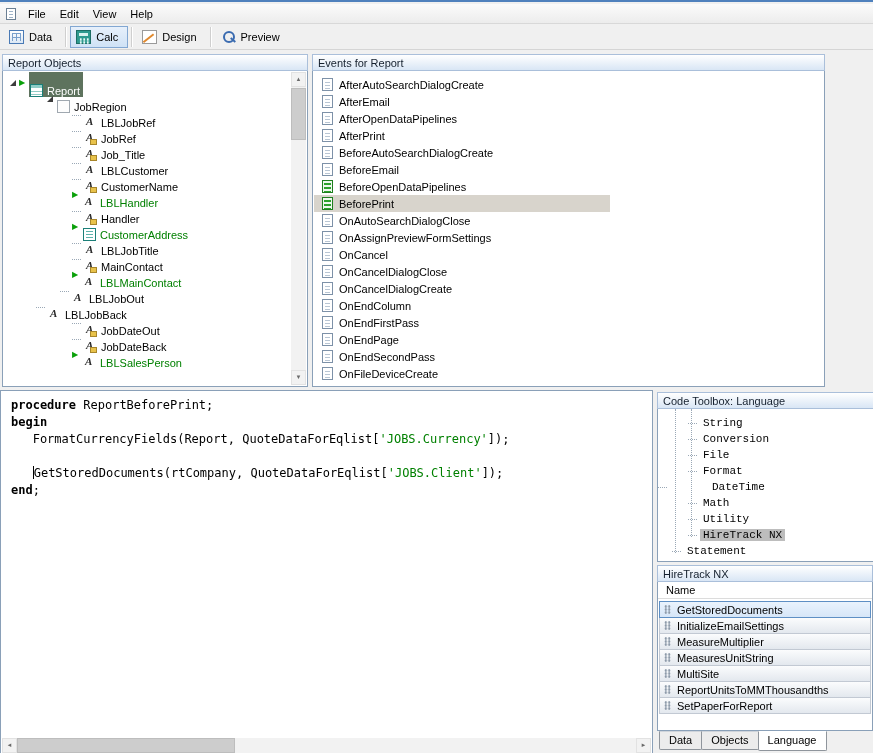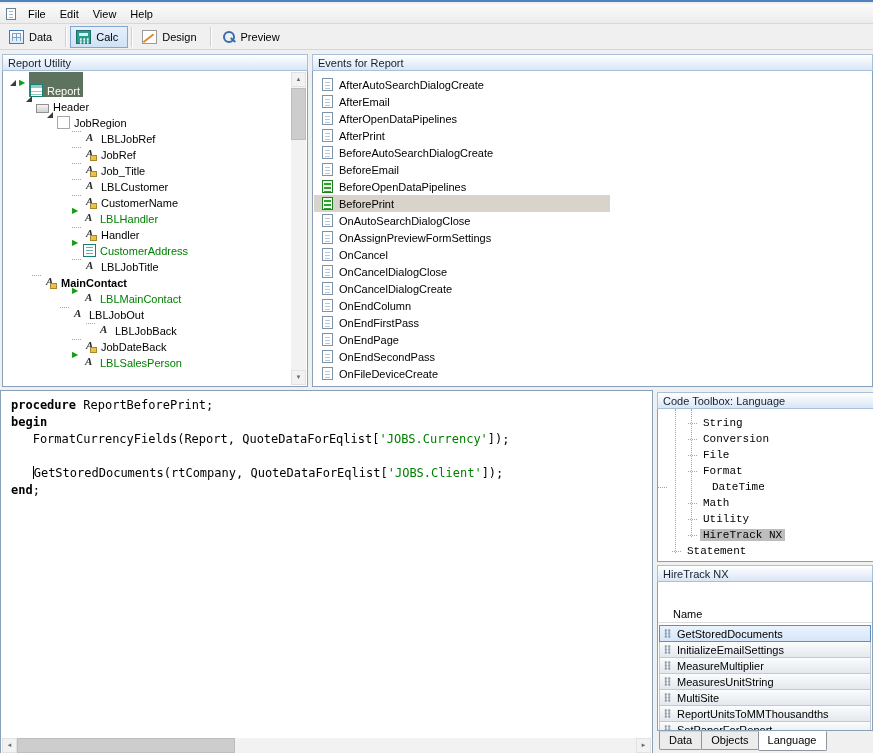--- a/index.html
+++ b/index.html
@@ -34,21 +34,21 @@
   .ticon-design::after{content:'';position:absolute;left:1px;top:10px;width:13px;height:2px;background:#e0892e;
     transform:rotate(-38deg);transform-origin:left bottom;}
   .ticon-preview::before{content:'';position:absolute;left:2px;top:1px;width:8px;height:8px;border:2px solid #3a6bb0;border-radius:50%;}
   .ticon-preview::after{content:'';position:absolute;left:9px;top:9px;width:6px;height:2px;background:#3a6bb0;transform:rotate(40deg);}
 
   
   .panel-header{height:17px;line-height:16px;padding:0 5px;background:linear-gradient(#ffffff,#d9e6f5);
     border:1px solid #aabfda;font-size:11px;color:#15202e;white-space:nowrap;overflow:hidden;}
   .panel-body{position:absolute;left:0;right:0;top:17px;bottom:0;background:#fff;border:1px solid #8aa0b8;border-top:none;overflow:hidden;}
   .panel-ro{position:absolute;left:2px;top:52px;width:306px;height:333px;}
-  .panel-ev{position:absolute;left:312px;top:52px;width:561px;height:333px;}
+  .panel-ev{position:absolute;left:312px;top:52px;width:513px;height:333px;}
 
   
   .tree{position:absolute;top:1px;left:1px;right:16px;bottom:1px;padding-top:3px;overflow:hidden;}
   .tree-row{height:16px;display:flex;align-items:center;white-space:nowrap;}
   .expander{width:10px;height:10px;flex:none;position:relative;margin-right:1px;}
   .expander.open::before{content:'';position:absolute;left:2px;top:2px;width:0;height:0;border-style:solid;
     border-width:0 0 6px 6px;border-color:transparent transparent #3c3c3c transparent;}
   .expander.stub::before{content:'';position:absolute;left:0;top:5px;width:9px;border-top:1px dotted #9aa8b6;}
   .green-arrow{color:#0aa00a;font-size:8px;width:10px;flex:none;line-height:10px;}
   .node-main{display:flex;align-items:flex-end;height:28px;padding:0 3px 0 1px;}
@@ -105,21 +105,21 @@
     overflow:hidden;padding-top:6px;position:absolute;}
   .tb-guide{position:absolute;border-left:1px dotted #9aa8b6;}
   .tb-row{height:16px;display:flex;align-items:center;white-space:nowrap;position:relative;}
   .tb-stub{width:9px;border-top:1px dotted #9aa8b6;margin-right:3px;flex:none;}
   .tb-label{padding:0 3px;}
   .tb-row.selected .tb-label{background:#bdbdbd;}
 
   
   .ht-panel{position:absolute;left:657px;top:563px;width:216px;height:166px;}
   .ht-body{position:absolute;left:0;right:0;top:17px;bottom:0;background:#fff;border:1px solid #8aa0b8;border-top:none;overflow:hidden;}
-  .name-row{height:17px;line-height:16px;padding-left:15px;border-bottom:1px solid #dcdcdc;background:#fff;margin-top:24px;}
+  .name-row{height:17px;line-height:16px;padding-left:8px;border-bottom:1px solid #dcdcdc;background:#fff;}
   .func-list{padding:2px 1px 0 1px;}
   .func-row{height:17px;display:flex;align-items:center;gap:6px;padding-left:4px;border:1px solid #c2c9d3;
     background:linear-gradient(#fbfcfd,#e3e8ee);margin-top:-1px;white-space:nowrap;}
   .func-row:first-child{margin-top:0;}
   .func-row.selected{border-color:#5e8fc4;background:linear-gradient(#eaf3fd,#d6e6f8);position:relative;z-index:1;}
   .grip{width:7px;height:9px;flex:none;background-image:radial-gradient(circle,#8d9aa9 1px,transparent 1.4px);background-size:3.5px 3px;}
 
   
   .btabs{position:absolute;left:659px;top:729px;height:20px;display:flex;}
   .btab{padding:0 9px;line-height:17px;height:19px;border:1px solid #8f959c;border-top:1px solid #cfd4da;
@@ -155,38 +155,31 @@
       <span>Design</span>
     </div>
     <div class="tool-sep"></div>
     <div class="tool-tab">
       <span class="ticon ticon-preview"></span>
       <span>Preview</span>
     </div>
   </div>
 
   <div class="panel-ro">
-    <div class="panel-header">Report Utility</div>
+    <div class="panel-header">Report Objects</div>
     <div class="panel-body">
       <div class="tree">
           <div class="tree-row selected" style="padding-left: 4px;">
             <span class="expander open"></span>
             <span class="green-arrow">▶</span>
             <span class="node-main">
               <span class="ic ic-report"></span>
               <span class="node-label">Report</span>
             </span>
           </div>
-          <div class="tree-row" style="padding-left: 20px;">
-            <span class="expander open"></span>
-            <span class="node-main">
-              <span class="ic ic-band"></span>
-              <span class="node-label">Header</span>
-            </span>
-          </div>
           <div class="tree-row" style="padding-left: 41px;">
             <span class="expander open"></span>
             <span class="node-main">
               <span class="ic ic-region"></span>
               <span class="node-label">JobRegion</span>
             </span>
           </div>
           <div class="tree-row" style="padding-left: 68px;">
             <span class="expander stub"></span>
             <span class="node-main">
@@ -243,46 +236,53 @@
               <span class="node-label green">CustomerAddress</span>
             </span>
           </div>
           <div class="tree-row" style="padding-left: 68px;">
             <span class="expander stub"></span>
             <span class="node-main">
               <span class="ic ic-label"></span>
               <span class="node-label">LBLJobTitle</span>
             </span>
           </div>
-          <div class="tree-row" style="padding-left: 28px; font-weight: bold;">
+          <div class="tree-row" style="padding-left: 68px;">
             <span class="expander stub"></span>
             <span class="node-main">
               <span class="ic ic-dbtext"></span>
               <span class="node-label">MainContact</span>
             </span>
           </div>
           <div class="tree-row" style="padding-left: 68px;">
             <span class="green-arrow">▶</span>
             <span class="node-main">
               <span class="ic ic-label"></span>
               <span class="node-label green">LBLMainContact</span>
             </span>
           </div>
           <div class="tree-row" style="padding-left: 56px;">
             <span class="expander stub"></span>
             <span class="node-main">
               <span class="ic ic-label"></span>
               <span class="node-label">LBLJobOut</span>
             </span>
           </div>
-          <div class="tree-row" style="padding-left: 82px;">
+          <div class="tree-row" style="padding-left: 32px;">
             <span class="expander stub"></span>
             <span class="node-main">
               <span class="ic ic-label"></span>
               <span class="node-label">LBLJobBack</span>
+            </span>
+          </div>
+          <div class="tree-row" style="padding-left: 68px;">
+            <span class="expander stub"></span>
+            <span class="node-main">
+              <span class="ic ic-dbtext"></span>
+              <span class="node-label">JobDateOut</span>
             </span>
           </div>
           <div class="tree-row" style="padding-left: 68px;">
             <span class="expander stub"></span>
             <span class="node-main">
               <span class="ic ic-dbtext"></span>
               <span class="node-label">JobDateBack</span>
             </span>
           </div>
           <div class="tree-row" style="padding-left: 68px;">

